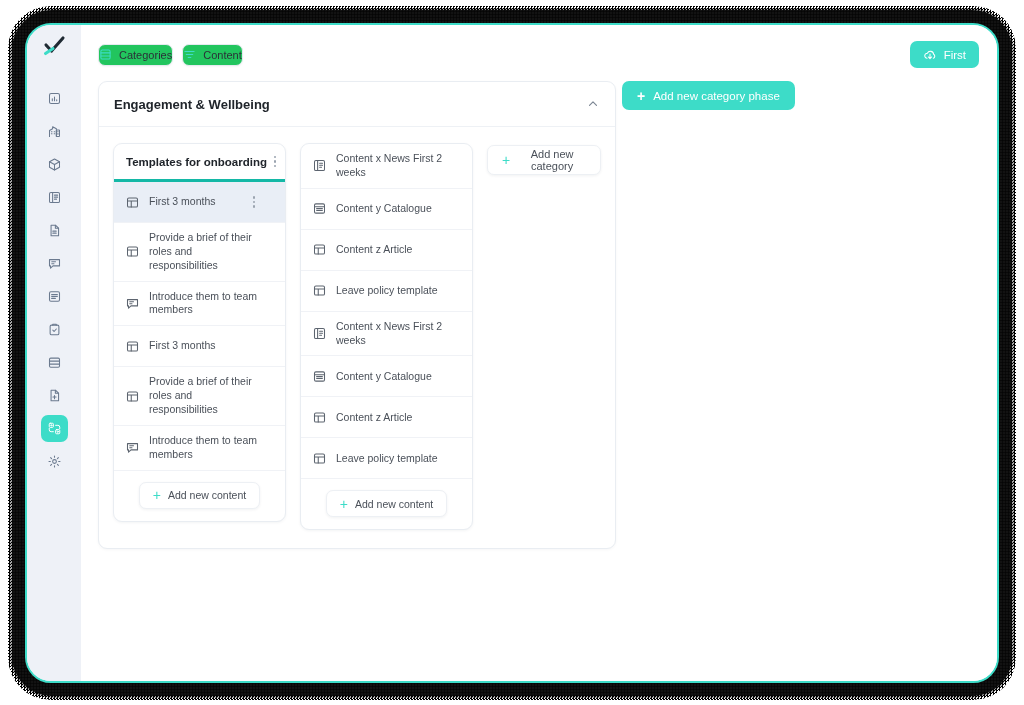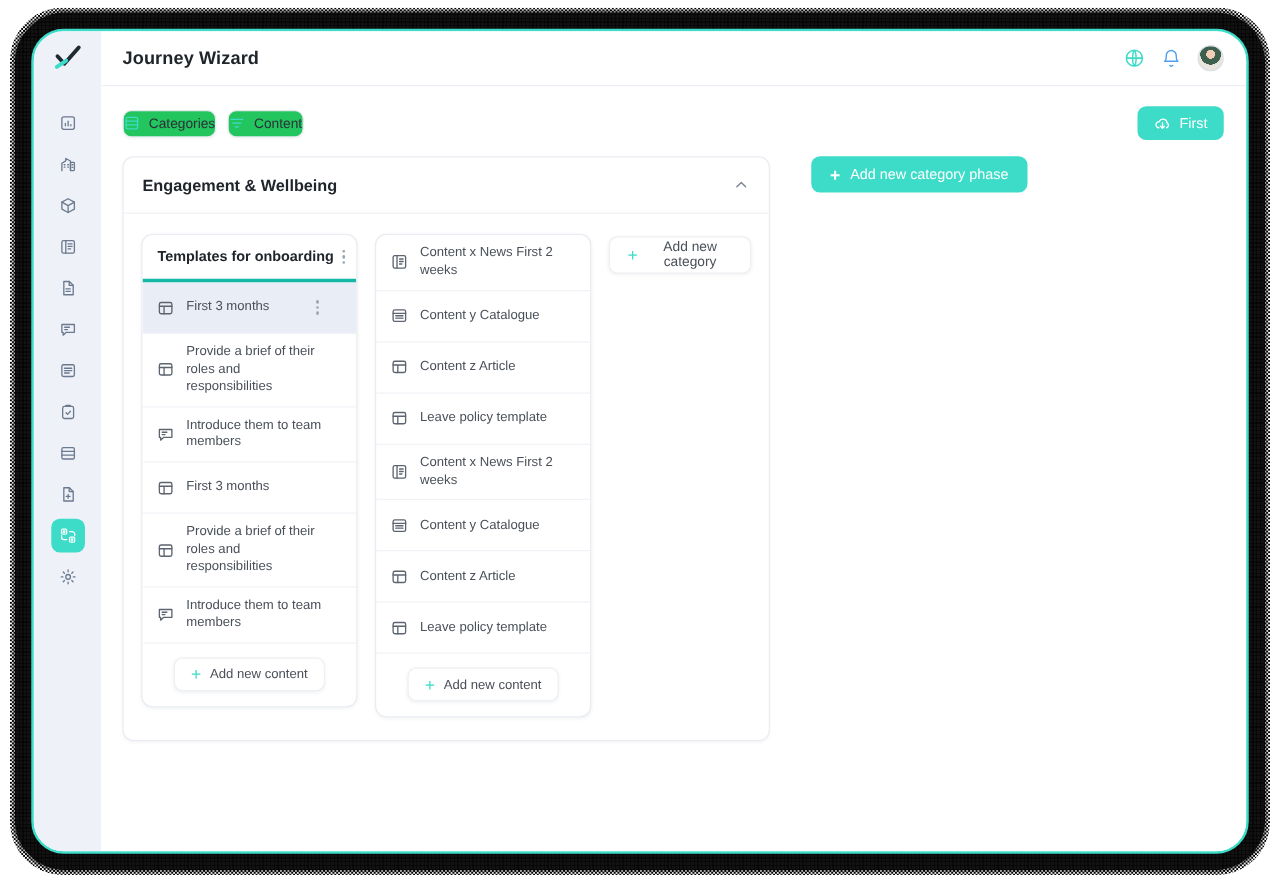--- a/index.html
+++ b/index.html
@@ -135,21 +135,21 @@
     margin-left: auto;
     height: 27px;
     border: none; border-radius: 7px;
     background: #3ddcc8; color: #ffffff;
     display: inline-flex; align-items: center; gap: 7px;
     padding: 0 13px;
     font-size: 11.5px; cursor: pointer;
   }
 
   
-  #phase-row { display: flex; align-items: flex-start; gap: 33px; margin-top: 13px; }
+  #phase-row { display: flex; align-items: flex-start; gap: 6px; margin-top: 13px; }
 
   #phase-card {
     width: 518px;
     border: 1px solid #e9edf2;
     border-radius: 9px;
     background: #ffffff;
     box-shadow: 0 1px 3px rgba(20,30,50,.04);
     overflow: hidden;
     flex: 0 0 518px;
   }
@@ -360,38 +360,20 @@
               <circle cx="12" cy="12" r="3"></circle>
               <path d="M12 3.2v2.1M12 18.7v2.1M20.8 12h-2.1M5.3 12H3.2M18.2 5.8l-1.5 1.5M7.3 16.7l-1.5 1.5M18.2 18.2l-1.5-1.5M7.3 7.3 5.8 5.8"></path>
             </svg>
           </span>
         </div>
       </div>
   </nav>
 
   <div id="main">
 
-    <header id="topbar">
-      <div id="page-title">Journey Wizard</div>
-      <div id="topbar-right">
-        <span class="top-icon">
-          <svg width="17" height="17" viewBox="0 0 24 24" fill="none" stroke="#3ddcc8" stroke-width="1.7">
-            <circle cx="12" cy="12" r="9"></circle>
-            <path d="M3 12h18M12 3c2.6 3 2.6 15 0 18M12 3c-2.6 3-2.6 15 0 18"></path>
-          </svg>
-        </span>
-        <span class="top-icon">
-          <svg width="16" height="16" viewBox="0 0 24 24" fill="none" stroke="#4f9ef0" stroke-width="1.7" stroke-linecap="round" stroke-linejoin="round">
-            <path d="M18 8a6 6 0 1 0-12 0c0 6-2 7-2 7h16s-2-1-2-7"></path>
-            <path d="M10.3 20a2 2 0 0 0 3.4 0"></path>
-          </svg>
-        </span>
-        <span id="avatar"></span>
-      </div>
-    </header>
 
     <div id="content">
 
       <div id="toolbar">
         <button class="pill-btn">
           <span class="gl">
             <svg width="13" height="13" viewBox="0 0 24 24" fill="none" stroke="#3ddcc8" stroke-width="1.9" stroke-linecap="round">
               <rect x="3.5" y="3.5" width="17" height="17" rx="2.5"></rect>
               <path d="M3.5 9h17M3.5 14.6h17"></path>
             </svg>

